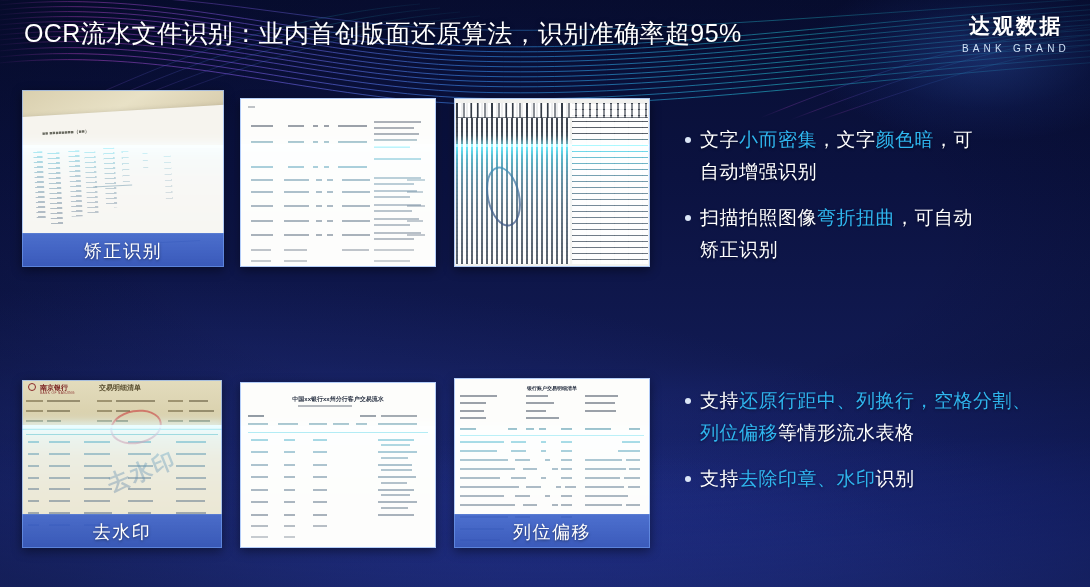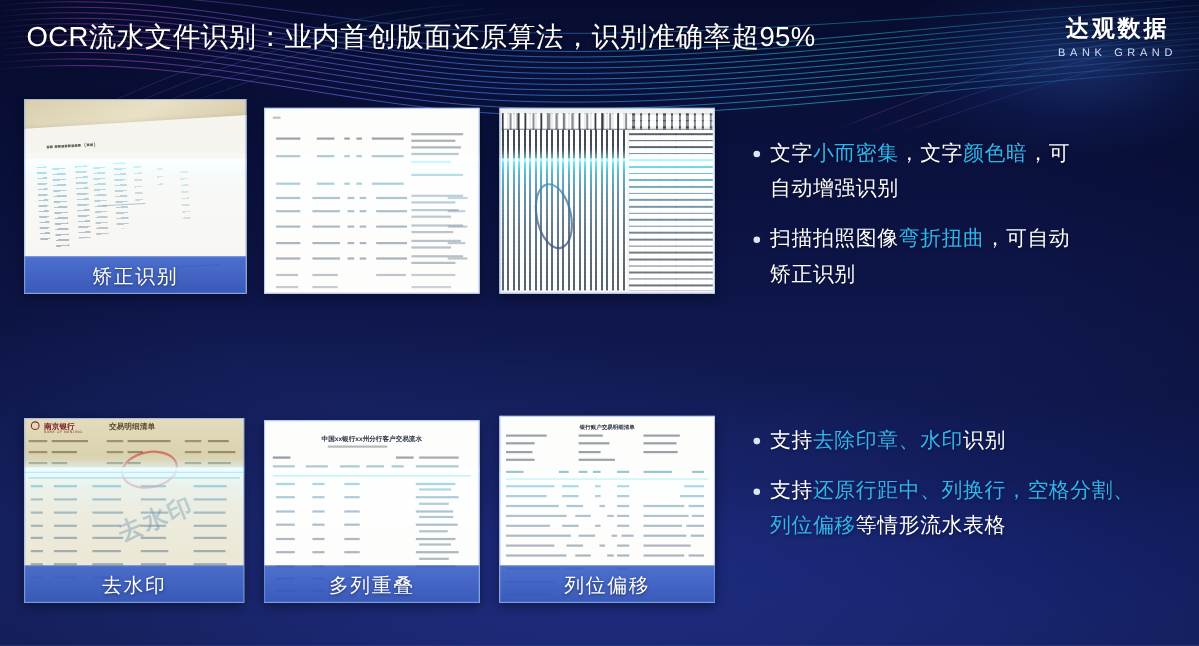--- a/index.html
+++ b/index.html
@@ -426,21 +426,20 @@
       <div class="rline" style="top:78%; left:36%; width:8%;  height:2px;"></div>
       <div class="rline" style="top:78%; left:72%; width:20%; height:2px;"></div>
       <div class="rline" style="top:86%; left:2%;  width:9%;  height:2px; opacity:.45;"></div>
       <div class="rline" style="top:86%; left:20%; width:6%;  height:2px; opacity:.45;"></div>
       <div class="rline" style="top:86%; left:36%; width:8%;  height:2px; opacity:.45;"></div>
       <div class="rline" style="top:94%; left:2%;  width:9%;  height:2px; opacity:.35;"></div>
       <div class="rline" style="top:94%; left:20%; width:6%;  height:2px; opacity:.35;"></div>
     </div>
   </div>
   <div class="scan" style="top:44px; bottom:0;"></div>
-  <div class="caption">多列重叠</div>
 </div>
 <div class="card-frame" style="left:240px; top:382px; width:196px; height:166px;"></div>
 
 <div class="card" style="left:454px; top:378px; width:196px; height:170px;">
   <div class="doc">
     <div class="paper"></div>
     <div class="doc-title" style="top:4%; font-size:5px; color:#2a3344;">银行账户交易明细清单</div>
     <div class="rows" style="top:10%; bottom:2%; left:3%; right:3%;">
       <div class="rline" style="top:0;   left:0;   width:20%; height:2px;"></div>
       <div class="rline" style="top:0;   left:36%; width:12%; height:2px;"></div>
@@ -526,19 +525,19 @@
     </div>
     <div class="bullet">
       <span class="dot"></span>
       <div class="btext"><span>扫描拍照图像</span><span class="hl">弯折扭曲</span><span>，可自动</span><br><span>矫正识别</span></div>
     </div>
   </div>
 
 <div class="bullets" id="group-bottom" style="left:685px; top:385px; width:390px;">
     <div class="bullet">
       <span class="dot"></span>
-      <div class="btext"><span>支持</span><span class="hl">去除印章、水印</span><span>识别</span></div>
+      <div class="btext"><span>支持</span><span class="hl">还原行距中、列换行，空格分割、</span><br><span class="hl">列位偏移</span><span>等情形流水表格</span></div>
     </div>
     <div class="bullet">
       <span class="dot"></span>
-      <div class="btext"><span>支持</span><span class="hl">还原行距中、列换行，空格分割、</span><br><span class="hl">列位偏移</span><span>等情形流水表格</span></div>
+      <div class="btext"><span>支持</span><span class="hl">去除印章、水印</span><span>识别</span></div>
     </div>
   </div>
 
 </body></html>

